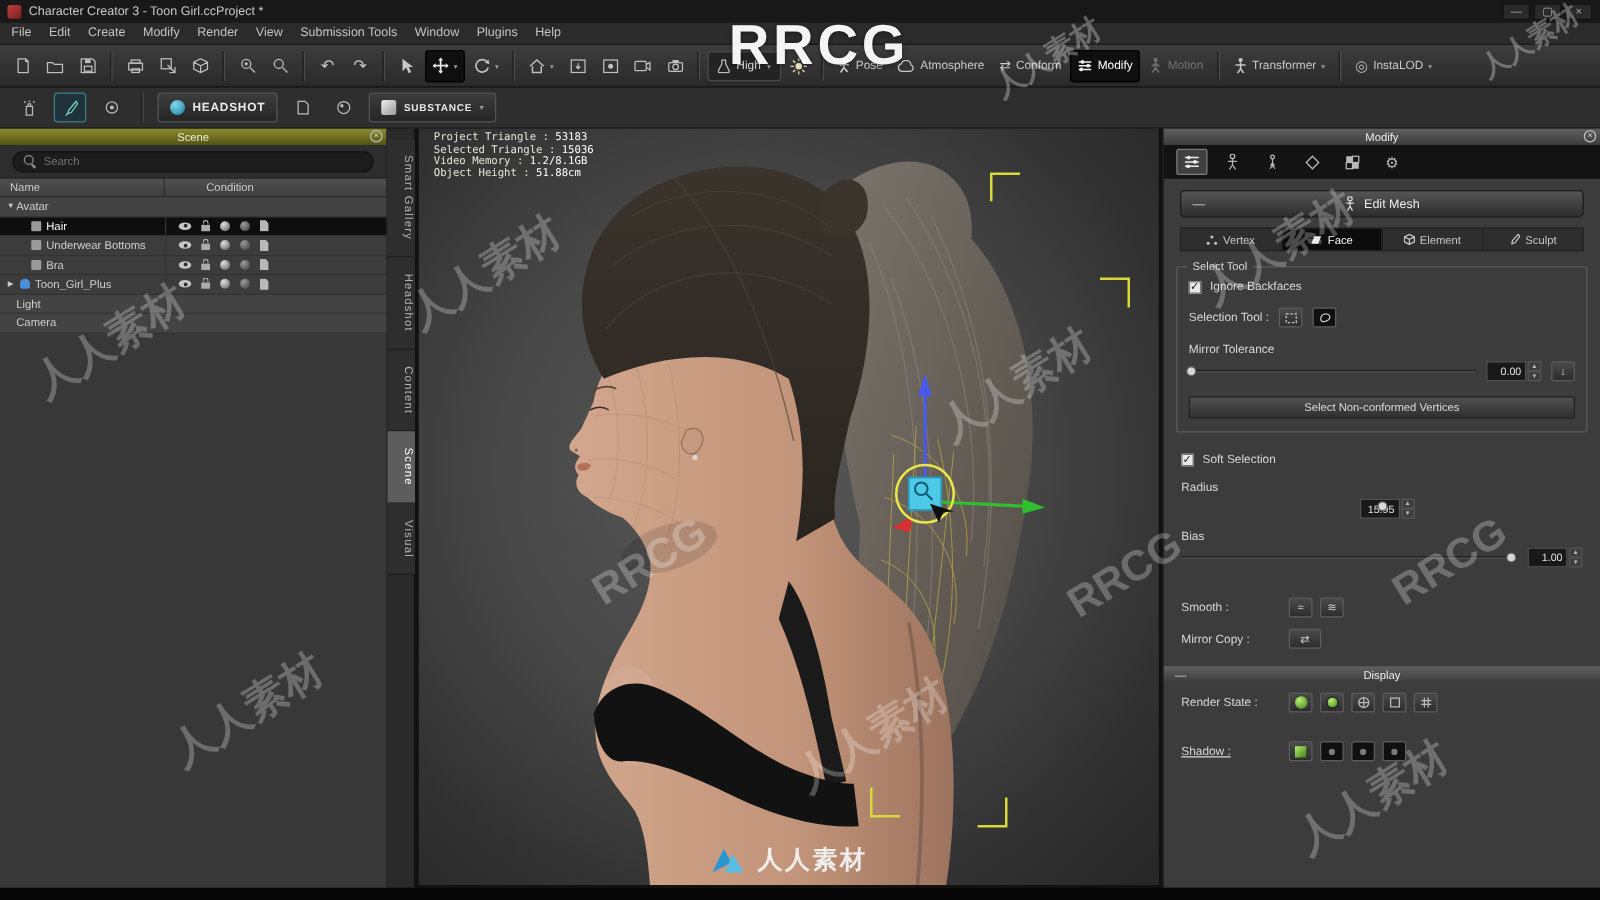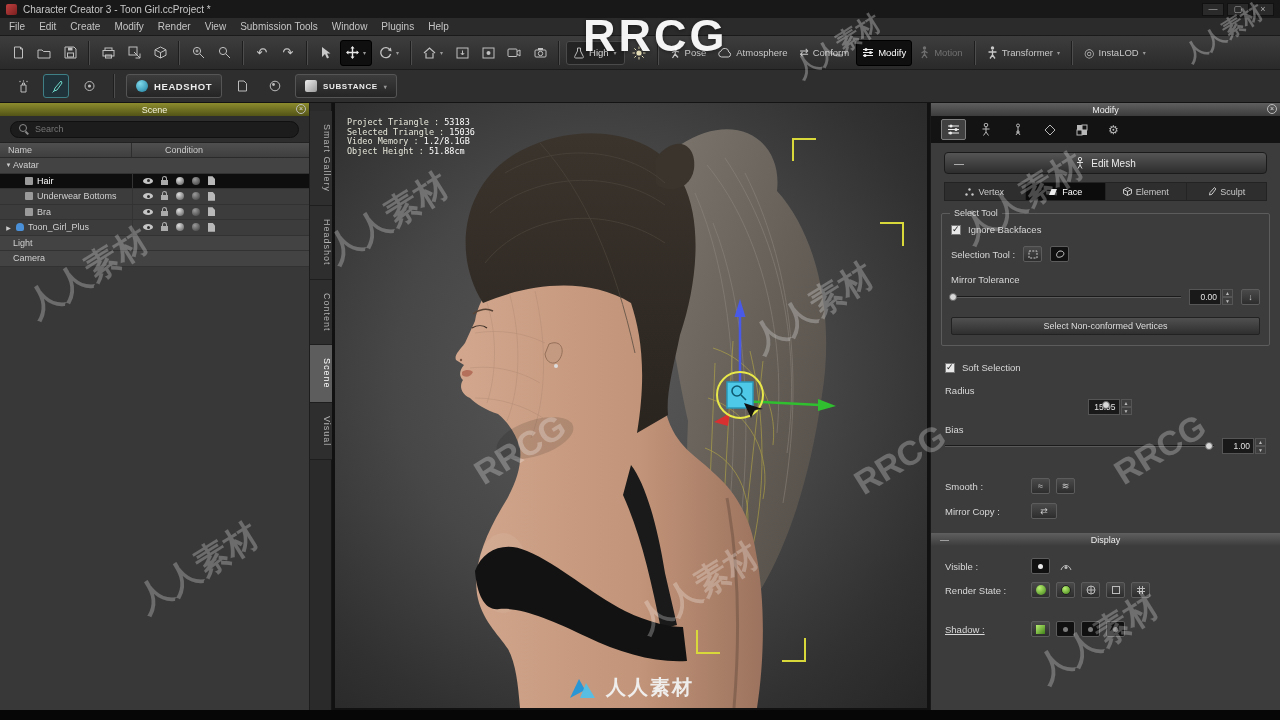--- a/index.html
+++ b/index.html
@@ -71,21 +71,21 @@
 
   
   .tabstrip { width:22px; background:#2a2a2a; display:flex; flex-direction:column; border-right:1px solid #161616; padding-top:8px; }
   .vtab { writing-mode:vertical-rl; font-size:9px; color:#b2b2b2; padding:13px 0; width:22px; text-align:center; background:#2e2e2e; border-bottom:1px solid #1e1e1e; letter-spacing:1px; }
   .vtab.active { background:#5d5d5d; color:#fff; }
 
   
   .viewport { flex:1; position:relative; overflow:hidden; border-left:3px solid #111; border-right:3px solid #111; border-bottom:2px solid #111;
     background:radial-gradient(ellipse at 45% 45%, #595959 0%, #474747 45%, #313131 78%, #262626 100%); }
   .scene-svg { position:absolute; inset:0; width:100%; height:100%; }
-  .stats { position:absolute; left:12px; top:15px; font-family:"DejaVu Sans Mono",monospace; font-size:8.5px; line-height:9.5px; }
+  .stats { position:absolute; left:12px; top:3px; font-family:"DejaVu Sans Mono",monospace; font-size:8.5px; line-height:9.5px; }
   .st1 .lbl, .st1 .val { color:#ff4a30; }
   .st1 .val { color:#ffb43a; }
   .stats .lbl { color:#e6e6da; } .stats .val { color:#fff; }
   .vp-logo { position:absolute; left:50%; bottom:7px; transform:translateX(-50%); display:flex; align-items:center; gap:8px; opacity:.96; }
   .vp-logo .cn { font-size:20px; font-weight:bold; color:#f2f2f2; letter-spacing:2px; }
 
   
   .modify-panel { width:350px; background:#3c3c3c; display:flex; flex-direction:column; border-left:1px solid #191919; font-size:9.5px; color:#d8d8d8; }
   .mod-icons { height:27px; flex:none; background:#131313; display:flex; align-items:center; gap:7px; padding:0 10px; }
   .micon { width:25px; height:21px; display:flex; align-items:center; justify-content:center; border-radius:2px; color:#b8b8b8; }
@@ -758,32 +758,20 @@
     </div>
     <div class="row mx14" style="margin-top:9px; gap:6px;">
       <span class="lab">Mirror Copy :</span>
       <span class="sbtn" style="min-width:26px;">⇄</span>
     </div>
 
     <div class="panel-header gray" style="margin-top:14px;">
       <span style="position:absolute;left:9px;color:#ccc;">—</span>
       <span>Display</span>
     </div>
-    <div class="row mx14" style="margin-top:12px; gap:6px;">
-      <span class="lab">Visible :</span>
-      <span class="sbtn dkk">
-          <span class="dot-w"></span>
-        </span>
-      <span class="sbtn" style="background:none;border:none;">
-          <svg width="12" height="9" viewBox="0 0 12 9">
-            <path d="M1 8 C3 2 9 2 11 8" fill="none" stroke="#bbb"></path>
-            <circle cx="6" cy="5.5" r="1.5" fill="#bbb"></circle>
-          </svg>
-        </span>
-    </div>
     <div class="row mx14" style="margin-top:8px; gap:6px;">
       <span class="lab">Render State :</span>
       <span class="sbtn">
           <span class="ball-g"></span>
         </span>
       <span class="sbtn">
           <span class="ball-g" style="border:1px solid #222;"></span>
         </span>
       <span class="sbtn">
           <svg width="10" height="10" viewBox="0 0 10 10">

